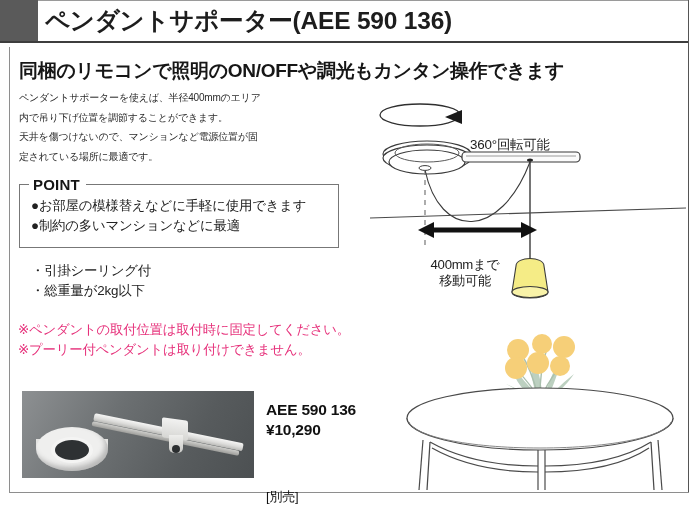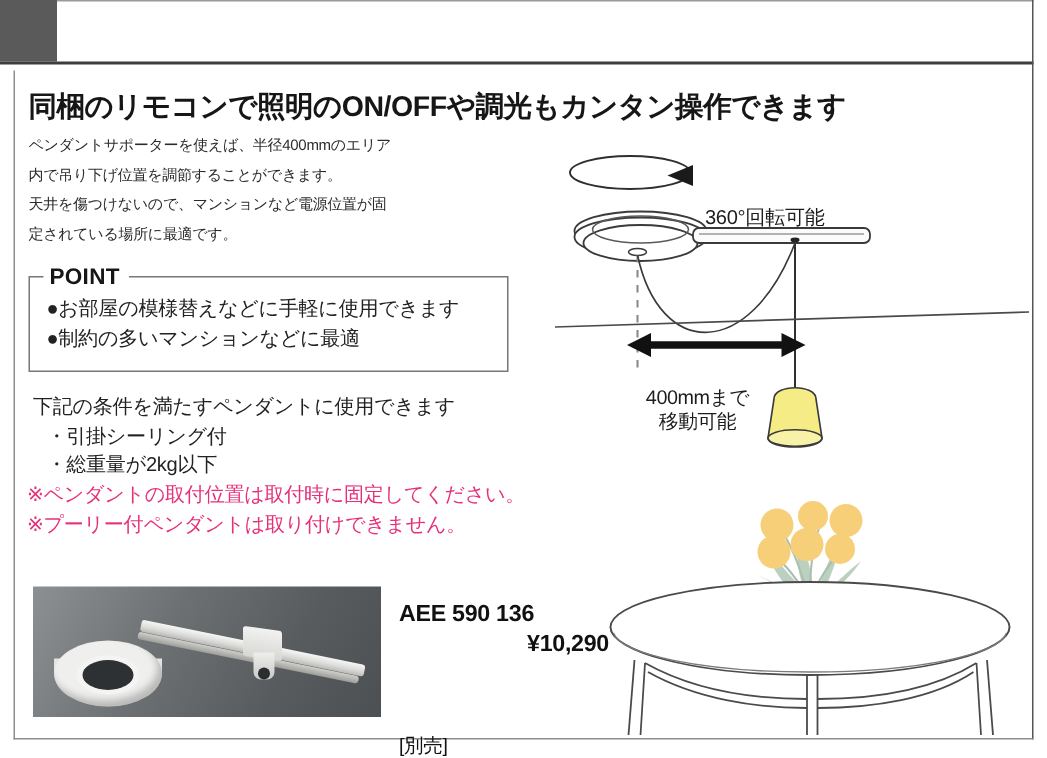--- a/index.html
+++ b/index.html
@@ -238,21 +238,20 @@
     font-weight: 700;
     line-height: 20px;
     white-space: nowrap;
   }
   .price .yen {
     display: block;
     font-size: 15.5px;
     font-weight: 700;
     line-height: 20px;
     white-space: nowrap;
-    text-align: right;
   }
   .price .sold {
     display: block;
     font-size: 13px;
     line-height: 18px;
     white-space: nowrap;
     margin-top: 48px;
   }
   .price .netto {
     display: block;
@@ -296,20 +295,21 @@
   .lbl-move .ln { display: block; white-space: nowrap; }
 </style>
 </head>
 <body>
 
 <div id="page">
 
   <div class="frame-top-thin"></div>
   <div class="hdr-gray"></div>
   <div class="hdr-rule"></div>
+  <div class="hdr-title">ペンダントサポーター(AEE 590 136)</div>
 
   <div class="frame-left"></div>
   <div class="frame-right"></div>
   <div class="frame-bottom"></div>
 
   <div class="lead">同梱のリモコンで照明のON/OFFや調光もカンタン操作できます</div>
 
   <div class="body-copy">
     <span class="ln">ペンダントサポーターを使えば、半径400mmのエリア</span>
     <span class="ln">内で吊り下げ位置を調節することができます。</span>
@@ -318,21 +318,20 @@
   </div>
 
   <div class="point-box"></div>
   <div class="point-label">POINT</div>
   <div class="point-list">
     <span class="ln">●お部屋の模様替えなどに手軽に使用できます</span>
     <span class="ln">●制約の多いマンションなどに最適</span>
   </div>
 
   <div class="cond">
-    <span class="ln">下記の条件を満たすペンダントに使用できます</span>
     <span class="ln indent">・引掛シーリング付</span>
     <span class="ln indent">・総重量が2kg以下</span>
   </div>
 
   <div class="warn">
     <span class="ln">※ペンダントの取付位置は取付時に固定してください。</span>
     <span class="ln">※プーリー付ペンダントは取り付けできません。</span>
   </div>
 
   <div class="photo">

